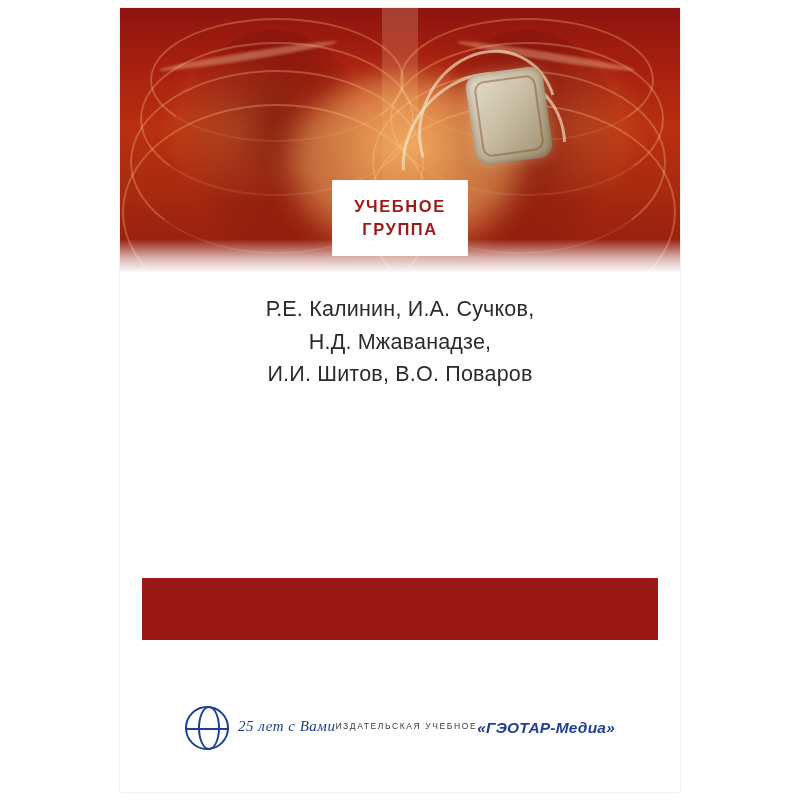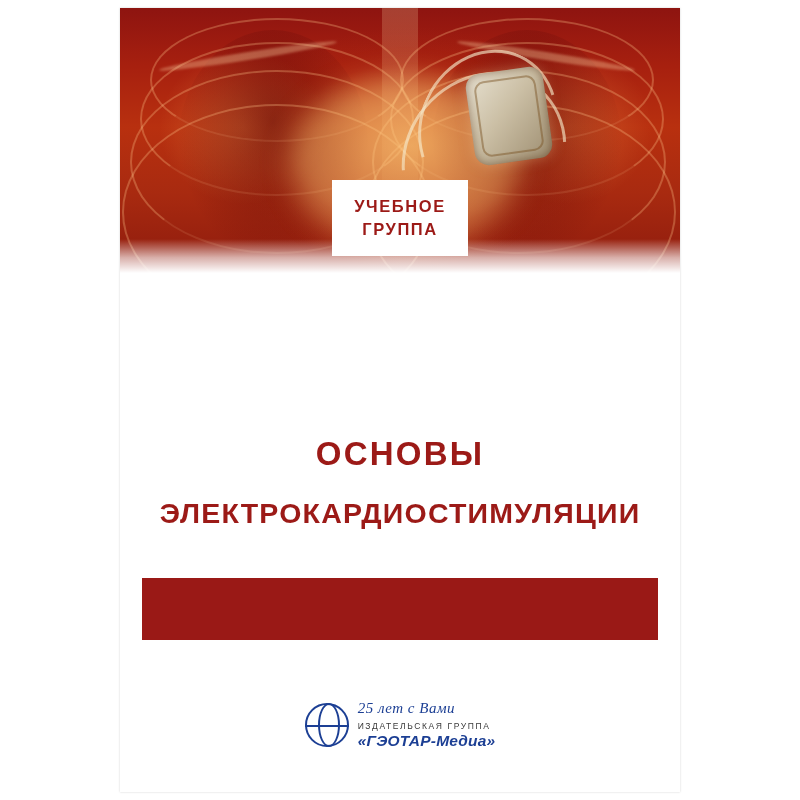--- a/index.html
+++ b/index.html
@@ -221,21 +221,21 @@
     content: "";
     position: absolute;
     left: -2px;
     right: -2px;
     top: 50%;
     height: 0;
     border-top: 2px solid #1c3f94;
   }
   .pub-text {
     display: flex;
-    flex-direction: column;
+    flex-direction: row;
     align-items: flex-start;
     line-height: 1.18;
   }
   .pub-slogan {
     font-family: "Liberation Serif", serif;
     font-style: italic;
     font-size: 15px;
     color: #1c3f94;
     letter-spacing: 0.5px;
   }
@@ -288,31 +288,32 @@
       </div>
 
       <div class="xray-fade"></div>
     </div>
 
     <div class="badge">
       <span>УЧЕБНОЕ</span>
       <span>ГРУППА</span>
     </div>
 
-
-    <div class="title">
-      <div class="line1">ОСНОВЫ</div>
-      <div class="line2">ЭЛЕКТРОКАРДИОСТИМУЛЯЦИИ</div>
+    <div class="authors">
+      <div>Р.Е. Калинин, И.А. Сучков,</div>
+      <div>Н.Д. Мжаванадзе,</div>
+      <div>И.И. Шитов, В.О. Поваров</div>
     </div>
+
 
     <div class="band"></div>
 
     <div class="publisher">
       <div class="globe"></div>
       <div class="pub-text">
         <div class="pub-slogan">25 лет с Вами</div>
-        <div class="pub-group">ИЗДАТЕЛЬСКАЯ ГРУППА</div>
+        <div class="pub-group">ИЗДАТЕЛЬСКАЯ УЧЕБНОЕ</div>
         <div class="pub-name">«ГЭОТАР-Медиа»</div>
       </div>
     </div>
 
   </div>
 </div>
 
 </body></html>

